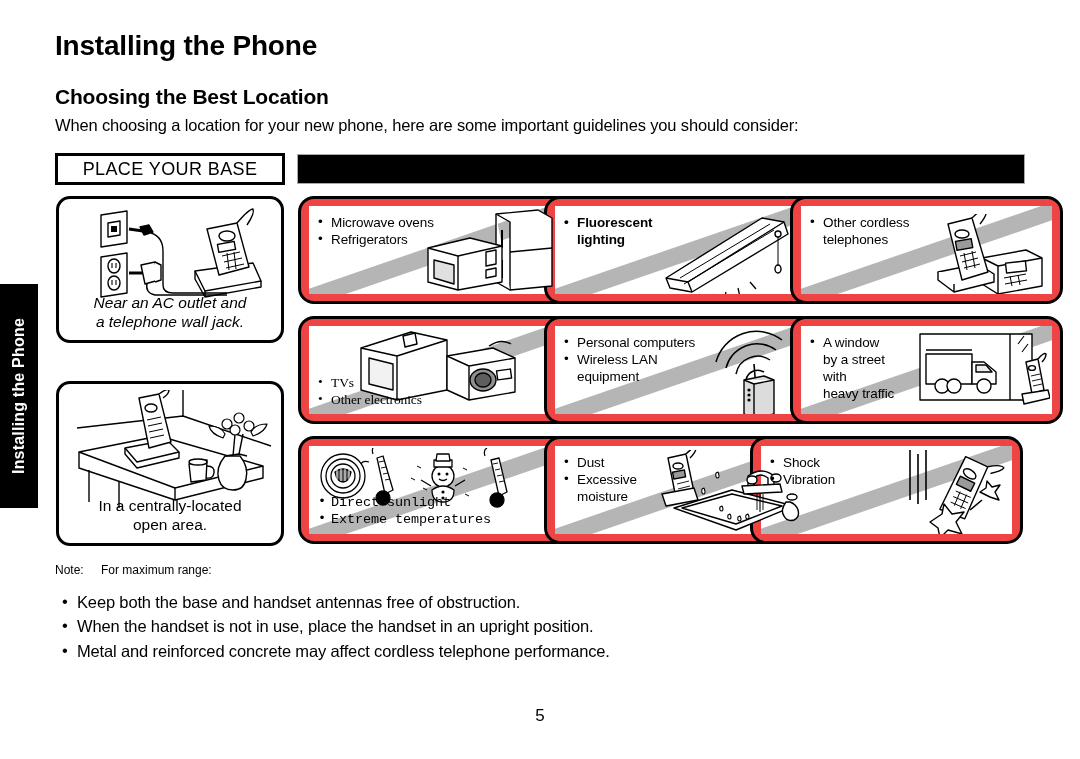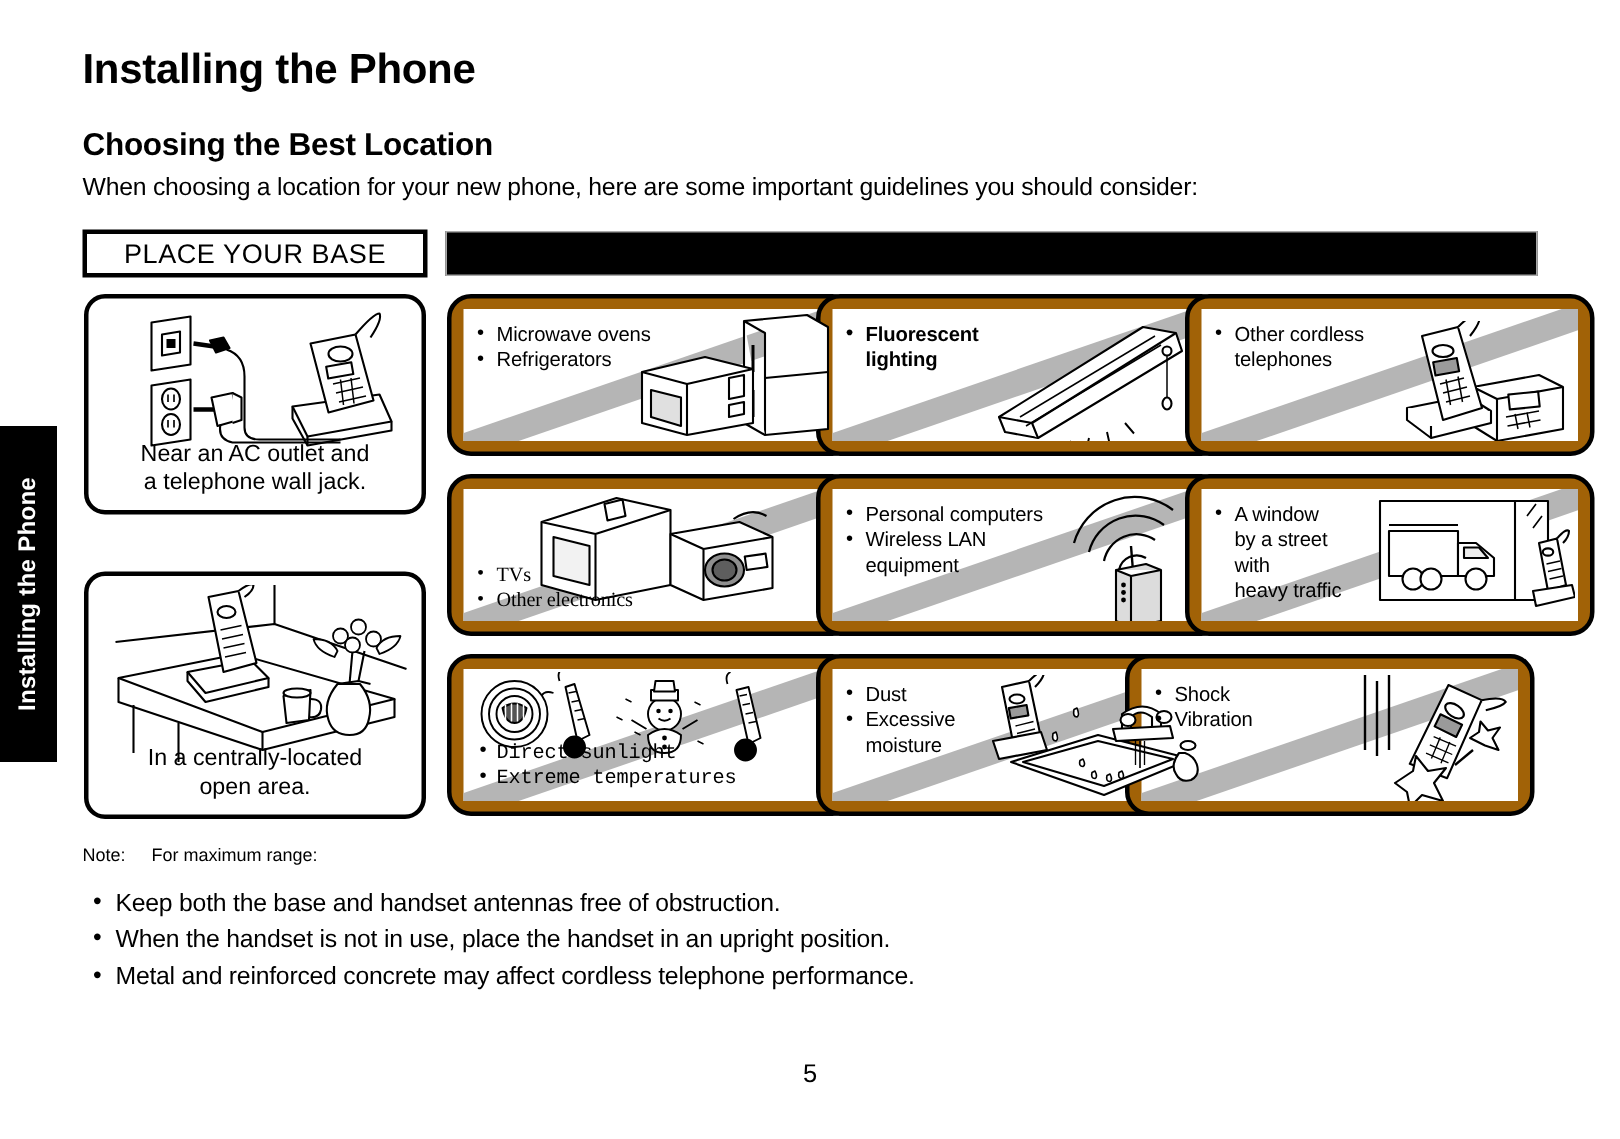--- a/index.html
+++ b/index.html
@@ -65,30 +65,30 @@
     border:3px solid #000;
     border-radius:14px;
     background:#fff;
     overflow:hidden;
   }
   .lpanel .cap {
     position:absolute; left:0; right:0; bottom:8px;
     text-align:center;
     font-size:15.5px; line-height:1.22;
   }
-  #lpanel-outlet { left:56px; top:196px; width:228px; height:147px; }
+  #lpanel-outlet { left:56px; top:196px; width:228px; height:147px;font-style:italic; }
   #lpanel-open   { left:56px; top:381px; width:228px; height:165px; }
 
   
   .gpanel {
     position:absolute;
     width:273px; height:108px;
     border:3px solid #000;
     border-radius:16px;
-    background:#a16207;
+    background:#ef4444;
     padding:7px 8px;
     overflow:hidden;
   }
   .gpanel .inner {
     position:relative;
     width:100%; height:100%;
     background:#ffffff;
     overflow:hidden;
   }
   

